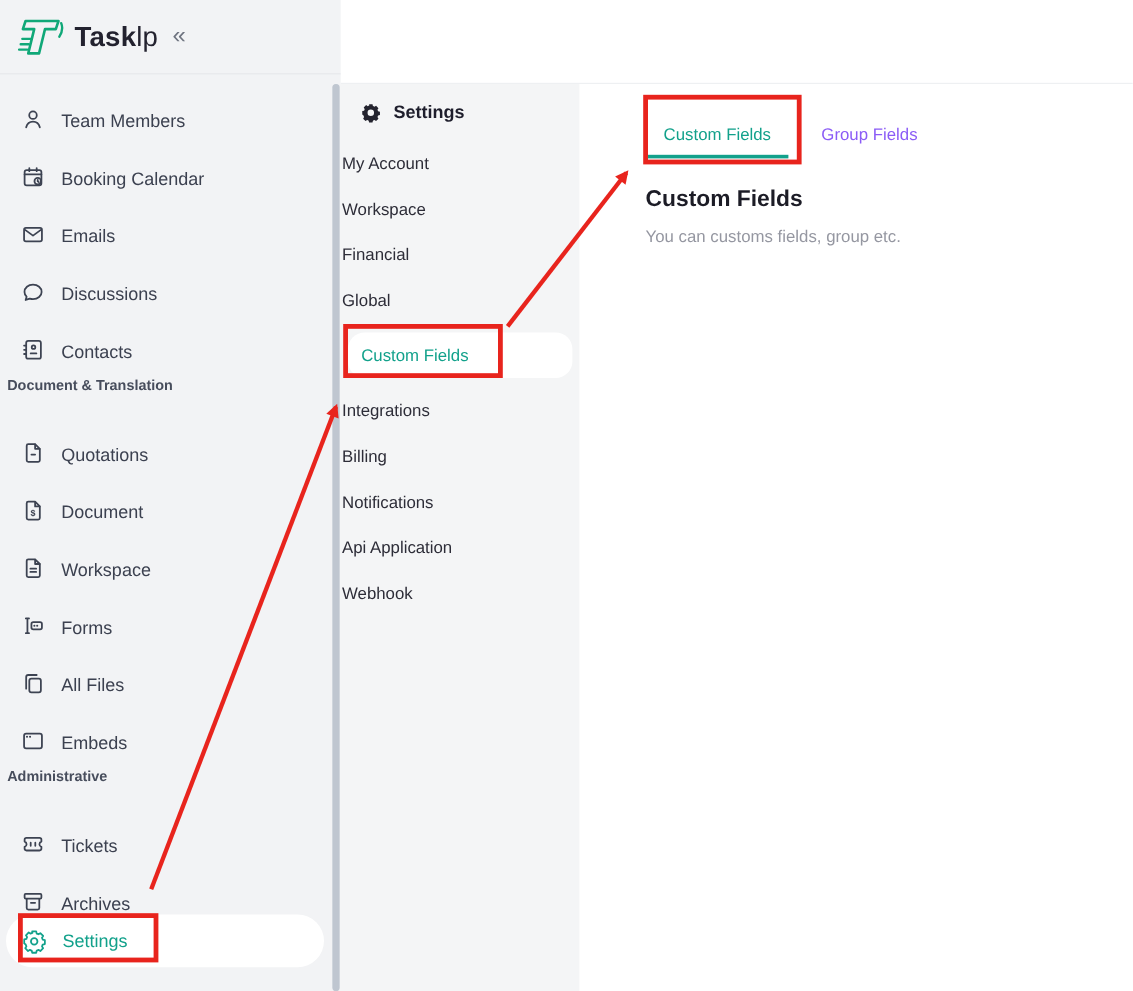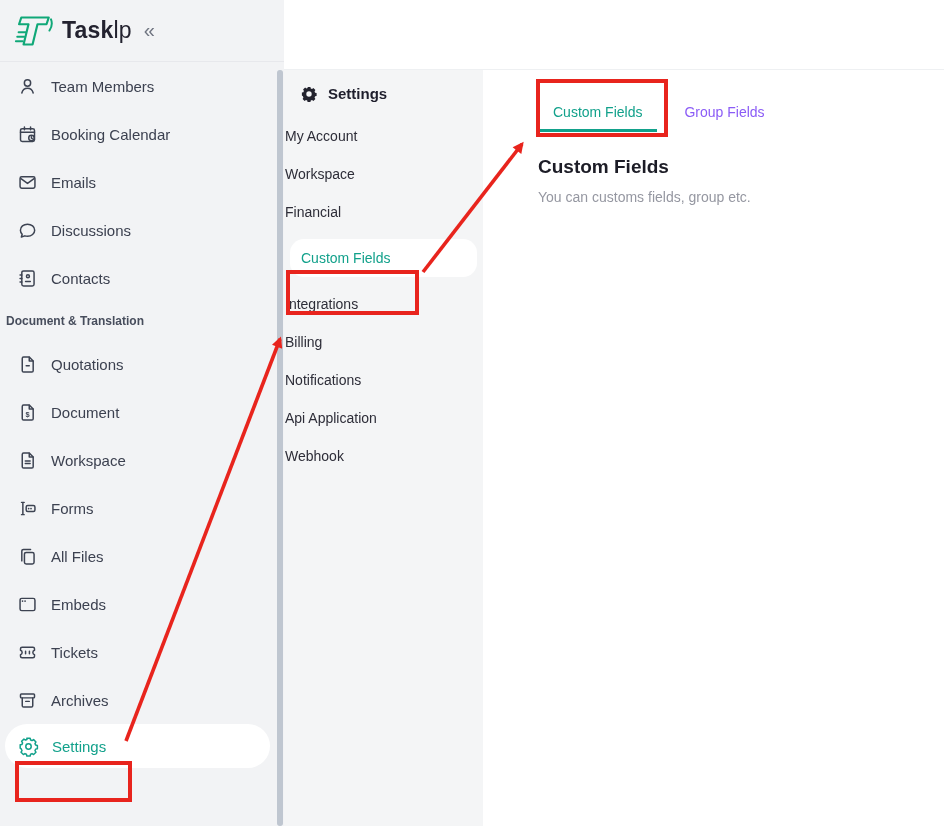--- a/index.html
+++ b/index.html
@@ -10,21 +10,21 @@
   
   .sidebar { position:absolute; left:0; top:0; width:284px; height:826px;
     background:#f2f3f5; }
   .sidebar-header { height:62px; display:flex; align-items:center;
     padding-left:12px; border-bottom:1px solid #e7e8ec; }
   .logo-wrap { display:flex; align-items:center; gap:8px; cursor:pointer; }
   .brand-text { font-size:23px; color:#23222f; letter-spacing:.2px; }
   .brand-bold { font-weight:700; }
   .brand-light { font-weight:400; }
   .collapse-glyph { font-size:20px; color:#6f7480; margin-left:4px; }
-  .nav-item { height:48px; display:flex; align-items:center; gap:13px;
+  .nav-item { height:48px; display:flex; align-items:flex-end; gap:13px;
     padding-left:17px; font-size:15px; color:#3c4150; cursor:pointer; }
   .nav-item svg { flex:0 0 auto; }
   .nav-section-label { height:38px; display:flex; align-items:center;
     padding-left:6px; font-size:12px; font-weight:600; color:#474d5c; }
   .nav-settings-pill { height:44px; margin:0 14px 0 5px; width:265px;
     background:#fff; border-radius:22px; display:flex; align-items:center;
     gap:13px; padding-left:13px; font-size:15px; color:#12a18b; cursor:pointer; }
   .sidebar-scrollbar { position:absolute; left:277px; top:70px; width:6px;
     height:756px; background:#e7e9ed; border-radius:3px; }
   .sidebar-scrollbar .thumb { width:6px; height:100%; background:#bfc6d0;
@@ -189,20 +189,21 @@
     <div class="nav-item">
       <span class="icon">
         <svg width="21" height="21" viewBox="0 0 24 24" fill="none" stroke="#3d4352" stroke-width="1.7" stroke-linecap="round" stroke-linejoin="round">
           <rect x="3.5" y="5" width="17" height="14" rx="2"></rect>
           <path d="M6.3 8h.01M9.2 8h.01" stroke-width="2"></path>
         </svg>
       </span>
       <span>Embeds</span>
     </div>
 
+    <div class="nav-section-label">Administrative</div>
 
     <div class="nav-item">
       <span class="icon">
         <svg width="21" height="21" viewBox="0 0 24 24" fill="none" stroke="#3d4352" stroke-width="1.7" stroke-linecap="round" stroke-linejoin="round">
           <path d="M4 9.5V7.8C4 6.8 4.8 6 5.8 6h12.4c1 0 1.8.8 1.8 1.8v1.7a2.6 2.6 0 000 5v1.7c0 1-.8 1.8-1.8 1.8H5.8c-1 0-1.8-.8-1.8-1.8v-1.7a2.6 2.6 0 000-5z"></path>
           <path d="M9.8 10.5v3M14.2 10.5v3"></path>
         </svg>
       </span>
       <span>Tickets</span>
     </div>
@@ -239,20 +240,21 @@
       <span class="icon">
         <svg width="18" height="18" viewBox="0 0 24 24">
           <path fill-rule="evenodd" fill="#23232e" d="M10.1 2.5h3.8l.46 2.06a7 7 0 011.7.7l1.78-1.13 2.69 2.69-1.13 1.78a7 7 0 01.7 1.7l2.06.46v3.8l-2.06.46a7 7 0 01-.7 1.7l1.13 1.78-2.69 2.69-1.78-1.13a7 7 0 01-1.7.7l-.46 2.06h-3.8l-.46-2.06a7 7 0 01-1.7-.7l-1.78 1.13-2.69-2.69 1.13-1.78a7 7 0 01-.7-1.7L2.5 13.9v-3.8l2.06-.46a7 7 0 01.7-1.7L4.13 6.16l2.69-2.69 1.78 1.13a7 7 0 011.7-.7z M12 8.4a3.6 3.6 0 100 7.2 3.6 3.6 0 000-7.2z"></path>
         </svg>
       </span>
       <span>Settings</span>
     </div>
     <div class="submenu-item">My Account</div>
     <div class="submenu-item">Workspace</div>
     <div class="submenu-item">Financial</div>
+    <div class="submenu-item">Global</div>
     <div class="submenu-item active">Custom Fields</div>
     <div class="submenu-item">Integrations</div>
     <div class="submenu-item">Billing</div>
     <div class="submenu-item">Notifications</div>
     <div class="submenu-item">Api Application</div>
     <div class="submenu-item">Webhook</div>
   </div>
 
   <div class="main">
     <div class="tabs">

